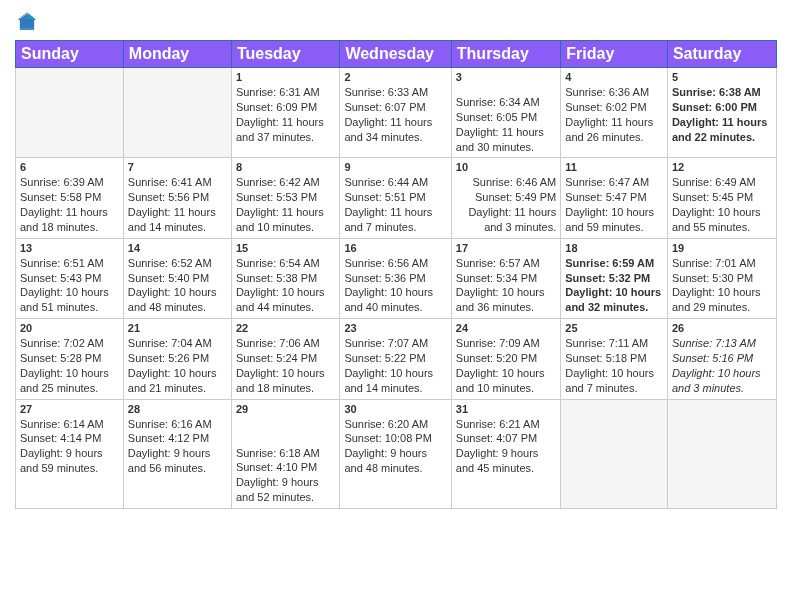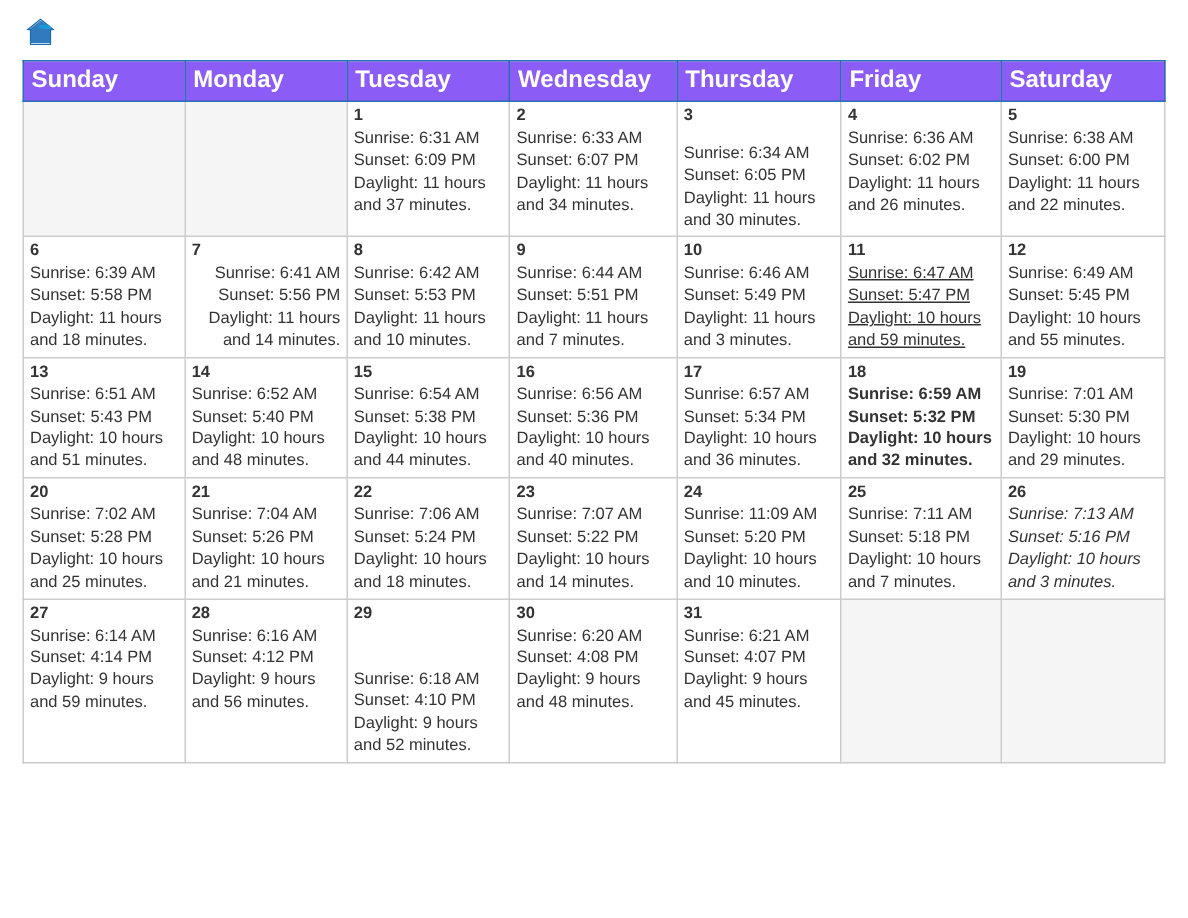--- a/index.html
+++ b/index.html
@@ -159,65 +159,65 @@
           </td>
           <td>
             <span class="day-number">4</span>
             <div class="day-detail" style="white-space: pre-line;">Sunrise: 6:36 AM
 Sunset: 6:02 PM
 Daylight: 11 hours
 and 26 minutes.</div>
           </td>
           <td>
             <span class="day-number">5</span>
-            <div class="day-detail" style="white-space: pre-line;">Sunrise: 6:38 AM
+            <div class="day-detail" style="white-space: pre-line; font-weight: bold;">Sunrise: 6:38 AM
 Sunset: 6:00 PM
 Daylight: 11 hours
 and 22 minutes.</div>
           </td>
         </tr>
         <tr>
           <td>
             <span class="day-number">6</span>
             <div class="day-detail" style="white-space: pre-line;">Sunrise: 6:39 AM
 Sunset: 5:58 PM
 Daylight: 11 hours
 and 18 minutes.</div>
           </td>
           <td>
             <span class="day-number">7</span>
-            <div class="day-detail" style="white-space: pre-line; text-align: right;">Sunrise: 6:41 AM
+            <div class="day-detail" style="white-space: pre-line;">Sunrise: 6:41 AM
 Sunset: 5:56 PM
 Daylight: 11 hours
 and 14 minutes.</div>
           </td>
           <td>
             <span class="day-number">8</span>
             <div class="day-detail" style="white-space: pre-line;">Sunrise: 6:42 AM
 Sunset: 5:53 PM
 Daylight: 11 hours
 and 10 minutes.</div>
           </td>
           <td>
             <span class="day-number">9</span>
             <div class="day-detail" style="white-space: pre-line;">Sunrise: 6:44 AM
 Sunset: 5:51 PM
 Daylight: 11 hours
 and 7 minutes.</div>
           </td>
           <td>
             <span class="day-number">10</span>
-            <div class="day-detail" style="white-space: pre-line;">Sunrise: 6:46 AM
+            <div class="day-detail" style="white-space: pre-line; text-align: right;">Sunrise: 6:46 AM
 Sunset: 5:49 PM
 Daylight: 11 hours
 and 3 minutes.</div>
           </td>
           <td>
             <span class="day-number">11</span>
-            <div class="day-detail" style="white-space: pre-line; text-decoration: underline;">Sunrise: 6:47 AM
+            <div class="day-detail" style="white-space: pre-line;">Sunrise: 6:47 AM
 Sunset: 5:47 PM
 Daylight: 10 hours
 and 59 minutes.</div>
           </td>
           <td>
             <span class="day-number">12</span>
             <div class="day-detail" style="white-space: pre-line;">Sunrise: 6:49 AM
 Sunset: 5:45 PM
 Daylight: 10 hours
 and 55 minutes.</div>
@@ -298,21 +298,21 @@
           </td>
           <td>
             <span class="day-number">23</span>
             <div class="day-detail" style="white-space: pre-line;">Sunrise: 7:07 AM
 Sunset: 5:22 PM
 Daylight: 10 hours
 and 14 minutes.</div>
           </td>
           <td>
             <span class="day-number">24</span>
-            <div class="day-detail" style="white-space: pre-line;">Sunrise: 11:09 AM
+            <div class="day-detail" style="white-space: pre-line;">Sunrise: 7:09 AM
 Sunset: 5:20 PM
 Daylight: 10 hours
 and 10 minutes.</div>
           </td>
           <td>
             <span class="day-number">25</span>
             <div class="day-detail" style="white-space: pre-line;">Sunrise: 7:11 AM
 Sunset: 5:18 PM
 Daylight: 10 hours
 and 7 minutes.</div>
@@ -343,21 +343,21 @@
           <td>
             <span class="day-number">29</span>
             <div class="day-detail" style="white-space: pre-line; margin-top: 31px;">Sunrise: 6:18 AM
 Sunset: 4:10 PM
 Daylight: 9 hours
 and 52 minutes.</div>
           </td>
           <td>
             <span class="day-number">30</span>
             <div class="day-detail" style="white-space: pre-line;">Sunrise: 6:20 AM
-Sunset: 4:08 PM
+Sunset: 10:08 PM
 Daylight: 9 hours
 and 48 minutes.</div>
           </td>
           <td>
             <span class="day-number">31</span>
             <div class="day-detail" style="white-space: pre-line;">Sunrise: 6:21 AM
 Sunset: 4:07 PM
 Daylight: 9 hours
 and 45 minutes.</div>
           </td>

